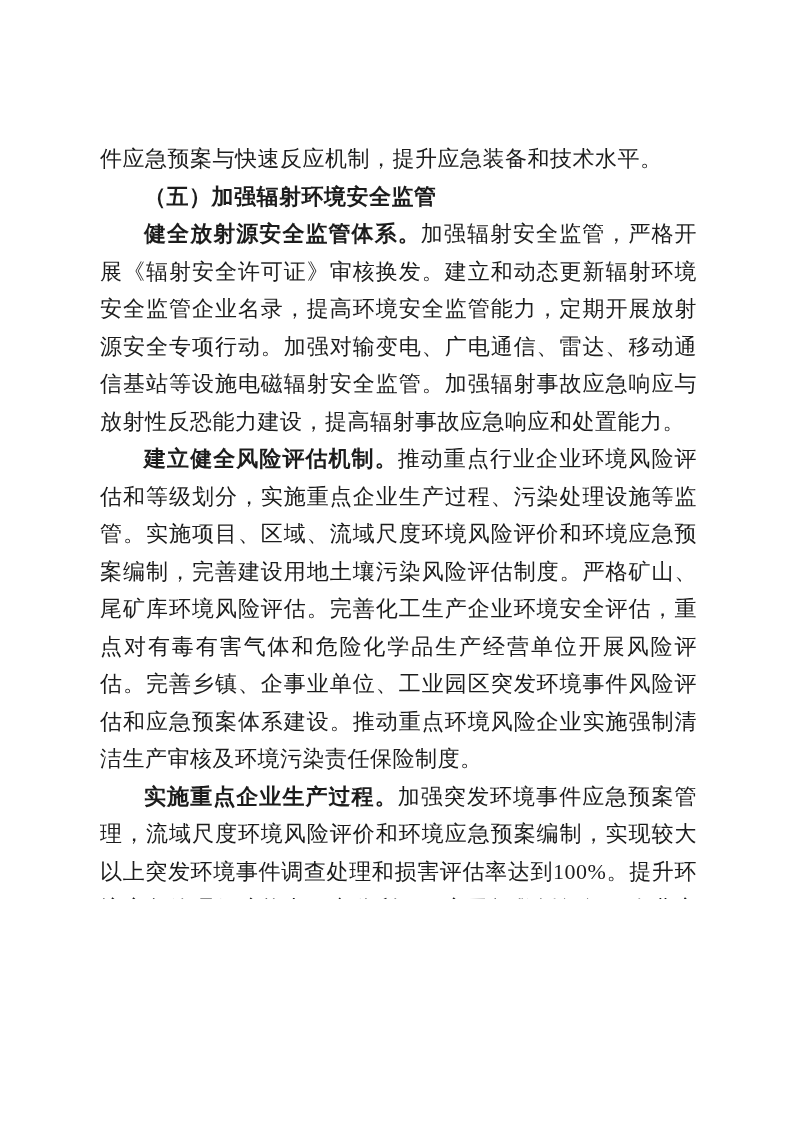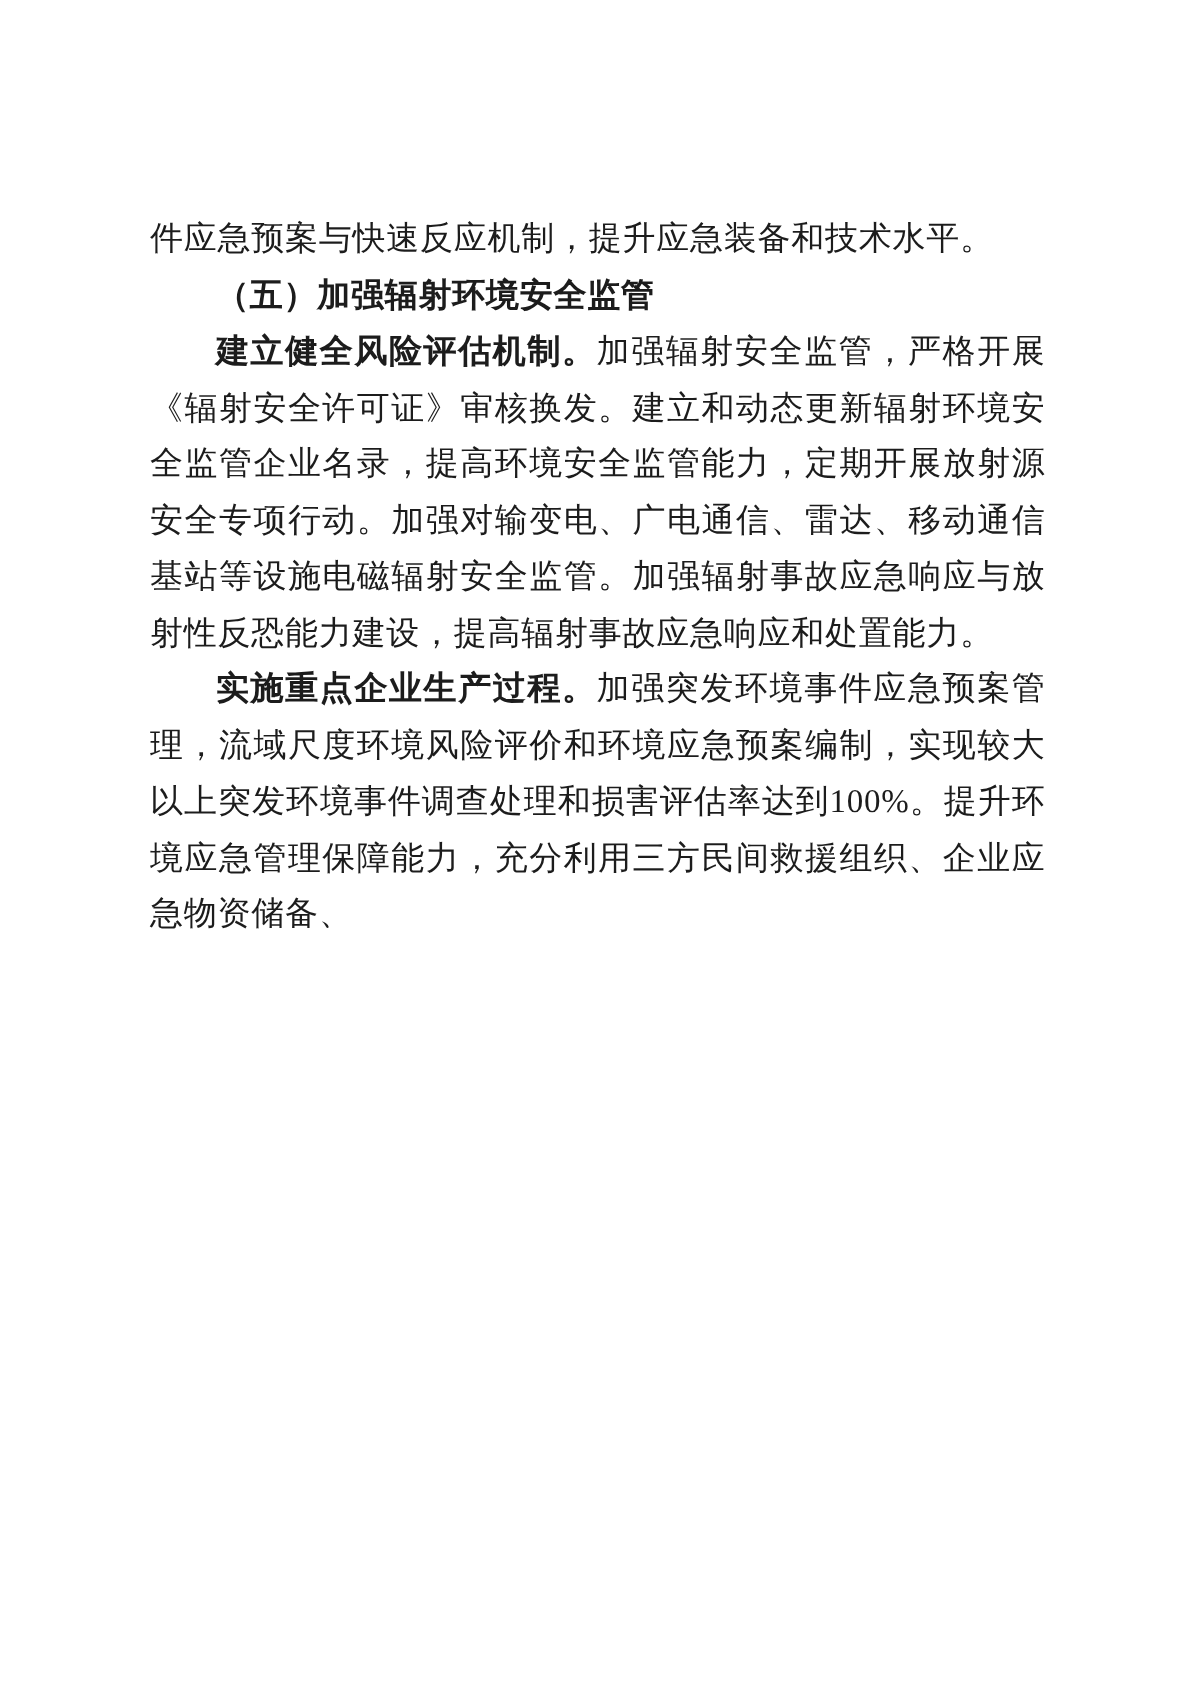--- a/index.html
+++ b/index.html
@@ -55,22 +55,23 @@
 </head>
 <body>
 
 <div class="page">
   <div class="content">
 
     <p>件应急预案与快速反应机制，提升应急装备和技术水平。</p>
 
     <p class="indent heading">（五）加强辐射环境安全监管</p>
 
-    <p class="indent"><span class="lead">建立健全风险评估机制。</span><span>加强辐射安全监管，严格开展《辐射安全许可证》审核换发。建立和动态更新辐射环境安全监管企业名录，提高环境安全监管能力，定期开展放射源安全专项行动。加强对输变电、广电通信、雷达、移动通信基站等设施电磁辐射安全监管。加强辐射事故应急响应与放射性反恐能力建设，提高辐射事故应急响应和处置能力。</span></p>
+    <p class="indent"><span class="lead">健全放射源安全监管体系。</span><span>加强辐射安全监管，严格开展《辐射安全许可证》审核换发。建立和动态更新辐射环境安全监管企业名录，提高环境安全监管能力，定期开展放射源安全专项行动。加强对输变电、广电通信、雷达、移动通信基站等设施电磁辐射安全监管。加强辐射事故应急响应与放射性反恐能力建设，提高辐射事故应急响应和处置能力。</span></p>
 
 
+    <p class="indent"><span class="lead">建立健全风险评估机制。</span><span>推动重点行业企业环境风险评估和等级划分，实施重点企业生产过程、污染处理设施等监管。实施项目、区域、流域尺度环境风险评价和环境应急预案编制，完善建设用地土壤污染风险评估制度。严格矿山、尾矿库环境风险评估。完善化工生产企业环境安全评估，重点对有毒有害气体和危险化学品生产经营单位开展风险评估。完善乡镇、企事业单位、工业园区突发环境事件风险评估和应急预案体系建设。推动重点环境风险企业实施强制清洁生产审核及环境污染责任保险制度。</span></p>
 
     <p class="indent"><span class="lead">实施重点企业生产过程。</span><span>加强突发环境事件应急预案管理，流域尺度环境风险评价和环境应急预案编制，实现较大以上突发环境事件调查处理和损害评估率达到100%。提升环境应急管理保障能力，充分利用三方民间救援组织、企业应急物资储备、</span></p>
 
   </div>
 
   <div class="page-number">– 43 –</div>
 </div>
 
 </body></html>

